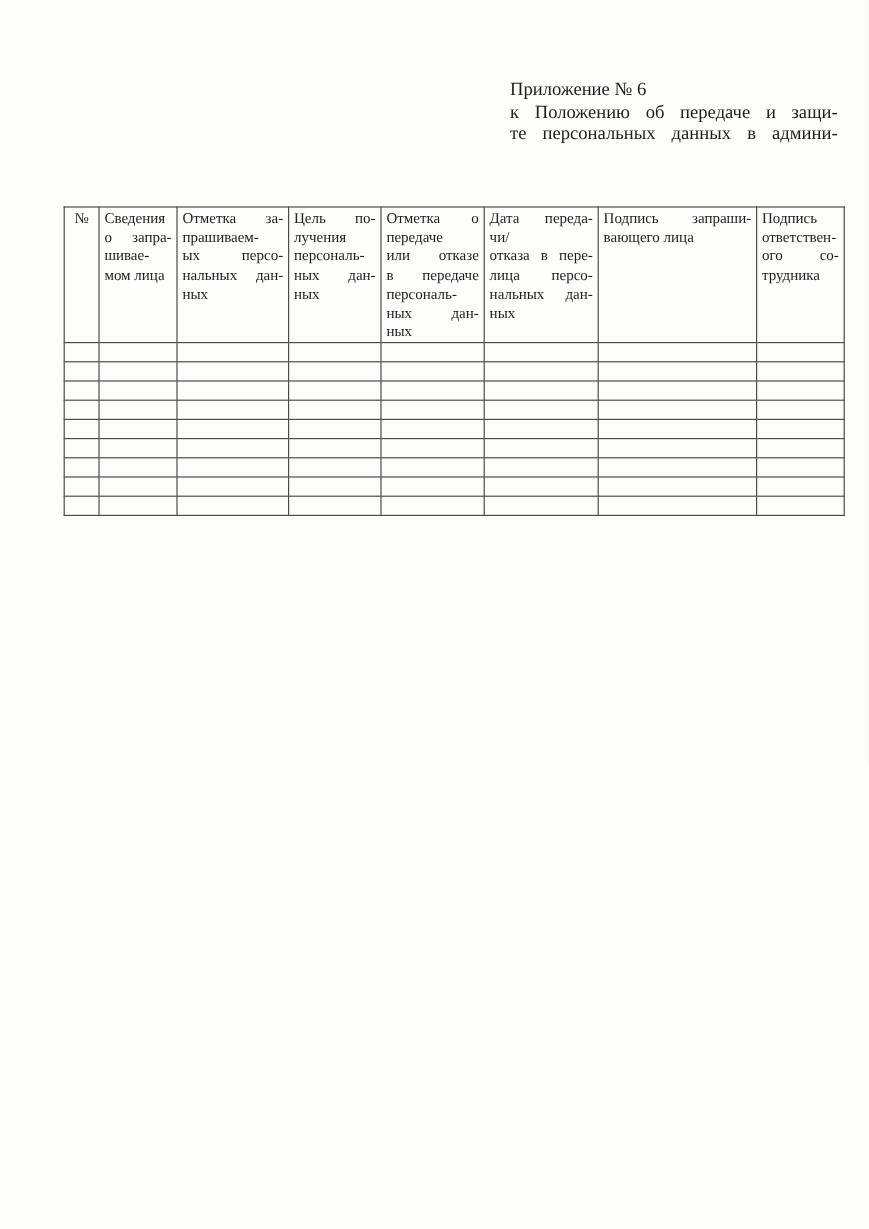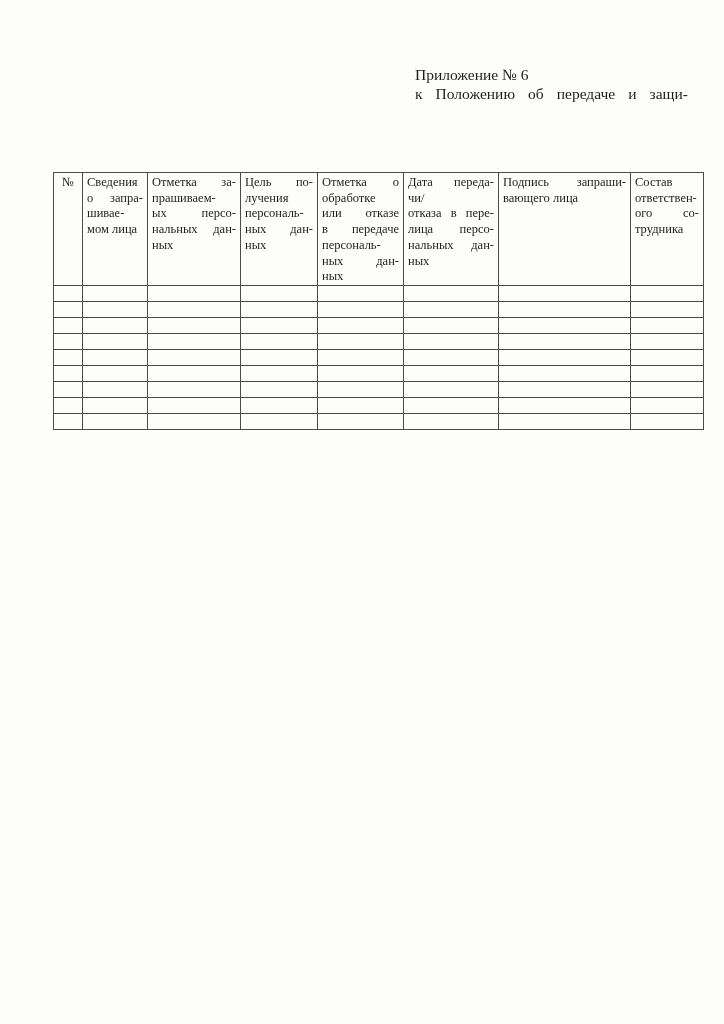--- a/index.html
+++ b/index.html
@@ -12,21 +12,21 @@
     width: 724px;
     height: 1024px;
     background: #fdfdfc;
     font-family: "Liberation Serif", "DejaVu Serif", serif;
     color: #1e1e1e;
     overflow: hidden;
   }
   
   .appendix {
     position: absolute;
-    left: 415px;
+    left: 425px;
     top: 66px;
     width: 273px;
     font-size: 15.5px;
     line-height: 18.6px;
   }
   .appendix-title {
     text-align: left;
   }
   .ref-line {
     text-align: justify;
@@ -79,20 +79,21 @@
   }
 </style>
 </head>
 <body>
 
 <div class="page">
 
   <div class="appendix">
     <div class="appendix-title">Приложение № 6</div>
     <div class="ref-line">к Положению об передаче и защи-</div>
+    <div class="ref-line">те персональных данных в админи-</div>
   </div>
 
   <table class="doc-table">
     <colgroup id="table-cols">
         <col style="width: 29px;">
         <col style="width: 65px;">
         <col style="width: 93px;">
         <col style="width: 77px;">
         <col style="width: 86px;">
         <col style="width: 95px;">
@@ -119,41 +120,41 @@
           </th>
           <th class="col-purpose-of-obtaining">
             <div class="th-line">Цель по-</div>
             <div class="th-line">лучения</div>
             <div class="th-line">персональ-</div>
             <div class="th-line">ных дан-</div>
             <div class="th-line">ных</div>
           </th>
           <th class="col-transfer-or-refusal-mark">
             <div class="th-line">Отметка о</div>
-            <div class="th-line">обработке</div>
+            <div class="th-line">передаче</div>
             <div class="th-line">или отказе</div>
             <div class="th-line">в передаче</div>
             <div class="th-line">персональ-</div>
             <div class="th-line">ных дан-</div>
             <div class="th-line">ных</div>
           </th>
           <th class="col-transfer-or-refusal-date">
             <div class="th-line">Дата переда-</div>
             <div class="th-line">чи/</div>
             <div class="th-line">отказа в пере-</div>
             <div class="th-line">лица персо-</div>
             <div class="th-line">нальных дан-</div>
             <div class="th-line">ных</div>
           </th>
           <th class="col-requester-signature">
             <div class="th-line">Подпись запраши-</div>
             <div class="th-line">вающего лица</div>
           </th>
           <th class="col-responsible-officer-signature">
-            <div class="th-line">Состав</div>
+            <div class="th-line">Подпись</div>
             <div class="th-line">ответствен-</div>
             <div class="th-line">ого со-</div>
             <div class="th-line">трудника</div>
           </th>
         </tr>
     </thead>
     <tbody id="table-body">
         <tr>
           <td></td>
           <td></td>

